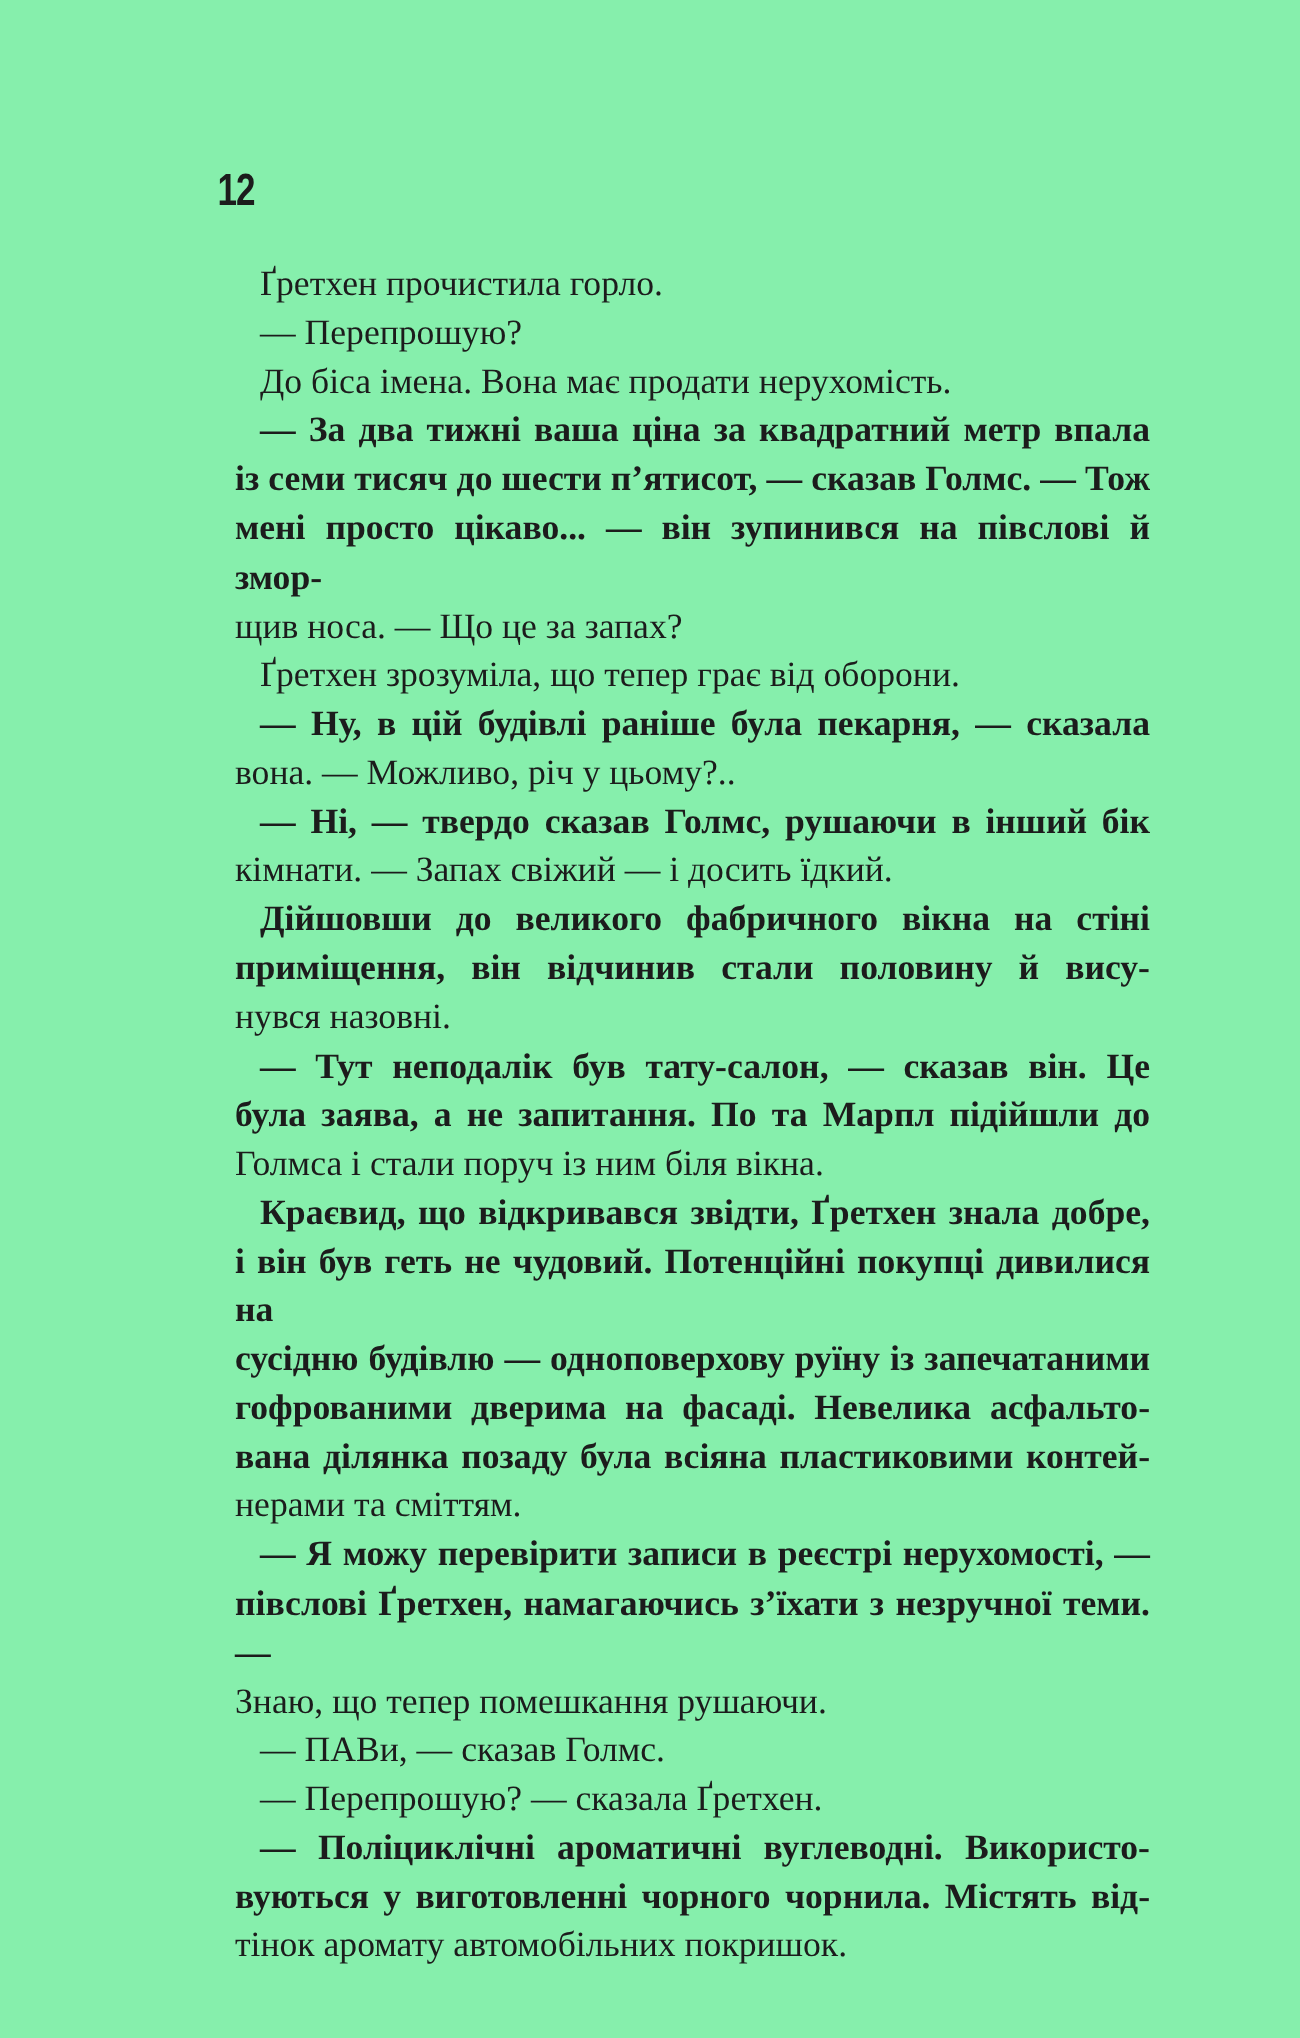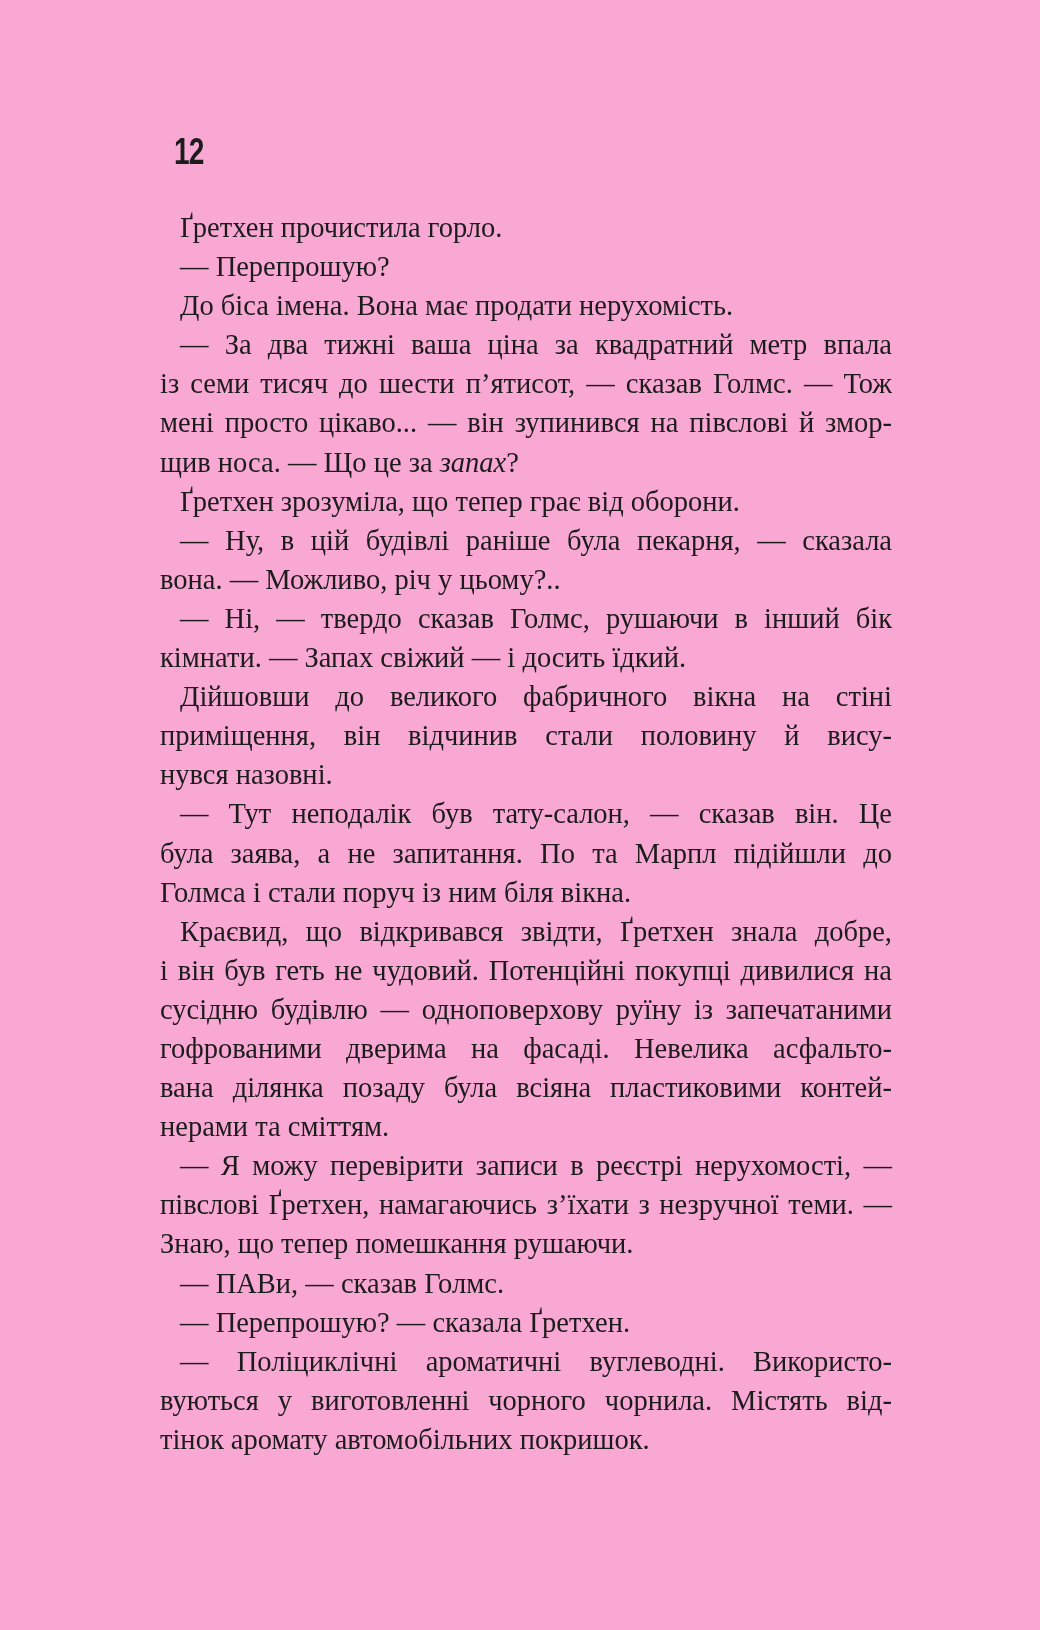--- a/index.html
+++ b/index.html
@@ -4,53 +4,54 @@
 <style>
   html, body {
     margin: 0;
     padding: 0;
     background: #ffffff;
   }
   .page {
     position: relative;
     width: 1040px;
     height: 1630px;
-    background: #f9a8d4;
+    background: #86efac;
     overflow: hidden;
     font-family: "Liberation Serif", serif;
   }
   .folio {
     position: absolute;
     left: 174px;
     top: 134px;
     font-family: "Liberation Sans", sans-serif;
     font-weight: 700;
     font-size: 36px;
     line-height: 1;
     letter-spacing: -1px;
     color: #1c1c1c;
     transform: scaleX(0.78);
     transform-origin: left top;
   }
   .text-block {
     position: absolute;
-    left: 160px;
+    left: 188px;
     top: 208px;
     width: 732px;
     font-size: 28.5px;
     line-height: 39.1px;
     color: #1c1c1c;
   }
   .line { width: 100%; }
   .line.j {
     text-align: justify;
     text-align-last: justify;
+    font-weight: bold;
   }
   .line.in { text-indent: 20px; }
-  .it { font-style: italic; }
+  .it { }
 </style>
 </head>
 <body>
 
 <div class="page">
   <div class="folio">12</div>
   <div class="text-block" id="text-block">
       <div class="line in"><span>Ґретхен прочистила горло.</span></div>
       <div class="line in"><span>— Перепрошую?</span></div>
       <div class="line in"><span>До біса імена. Вона має продати нерухомість.</span></div>

